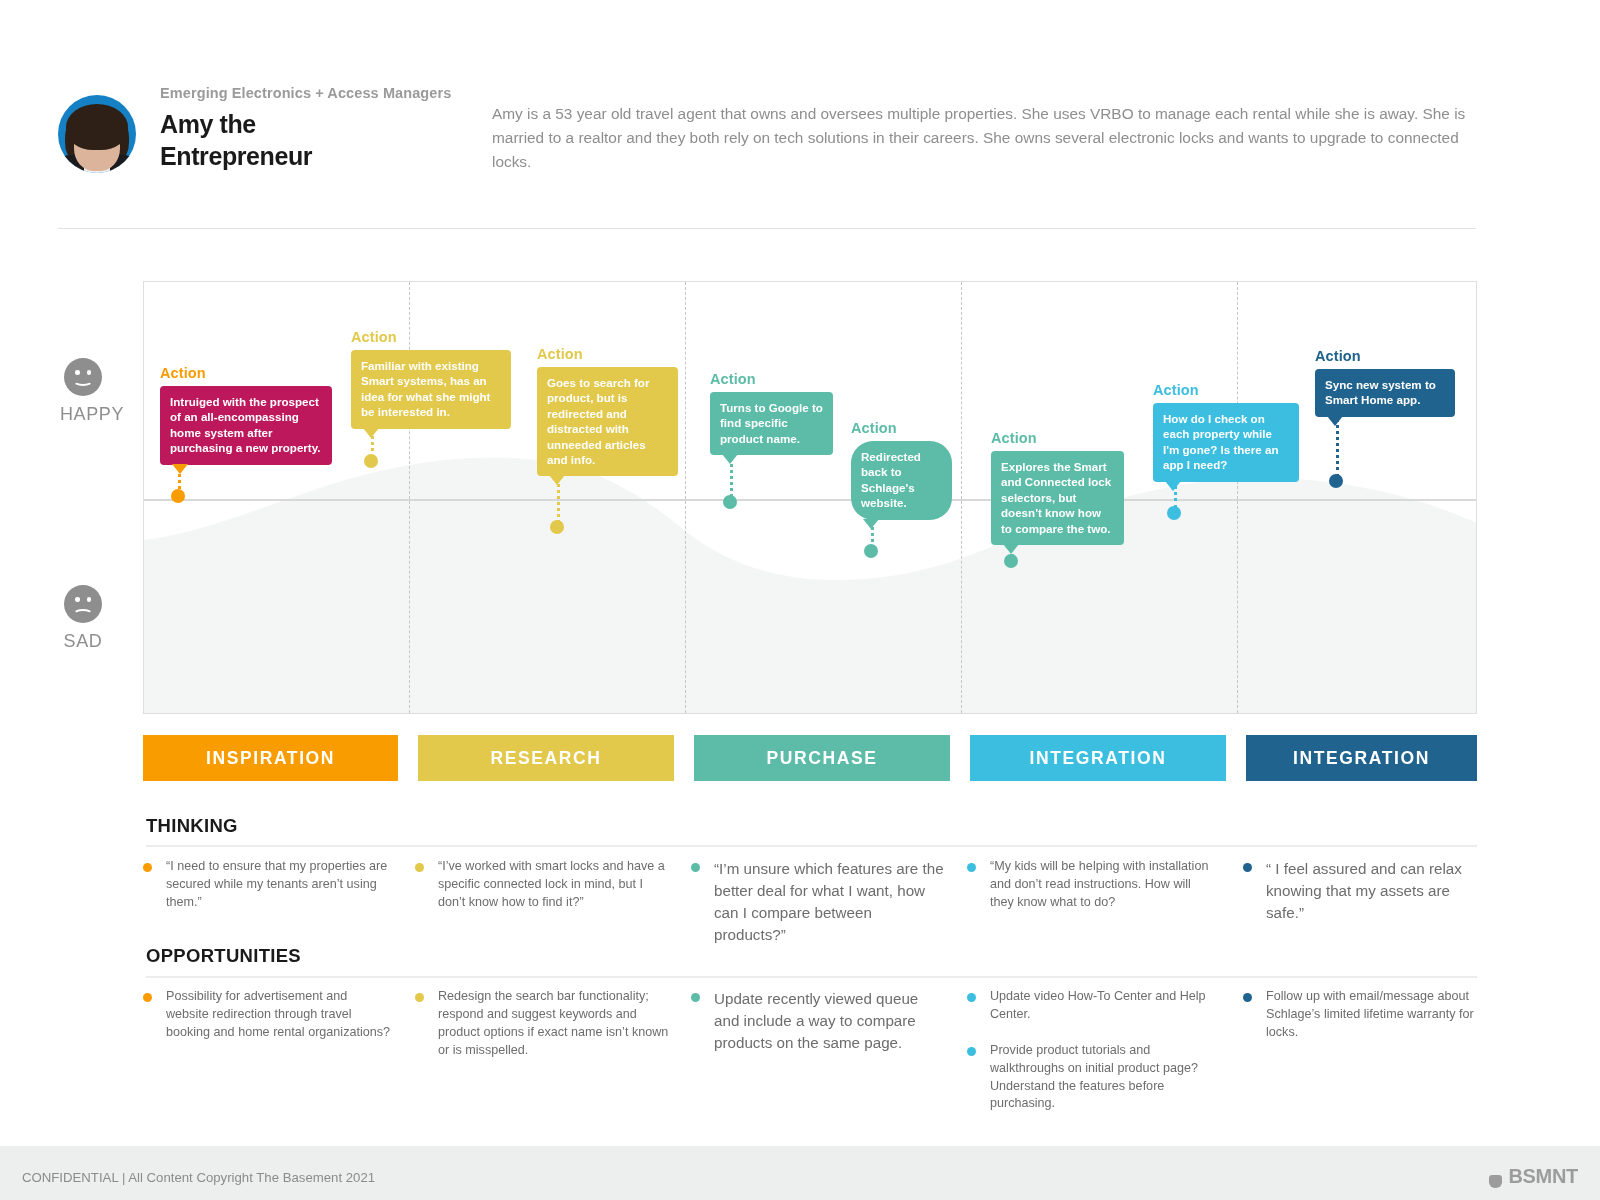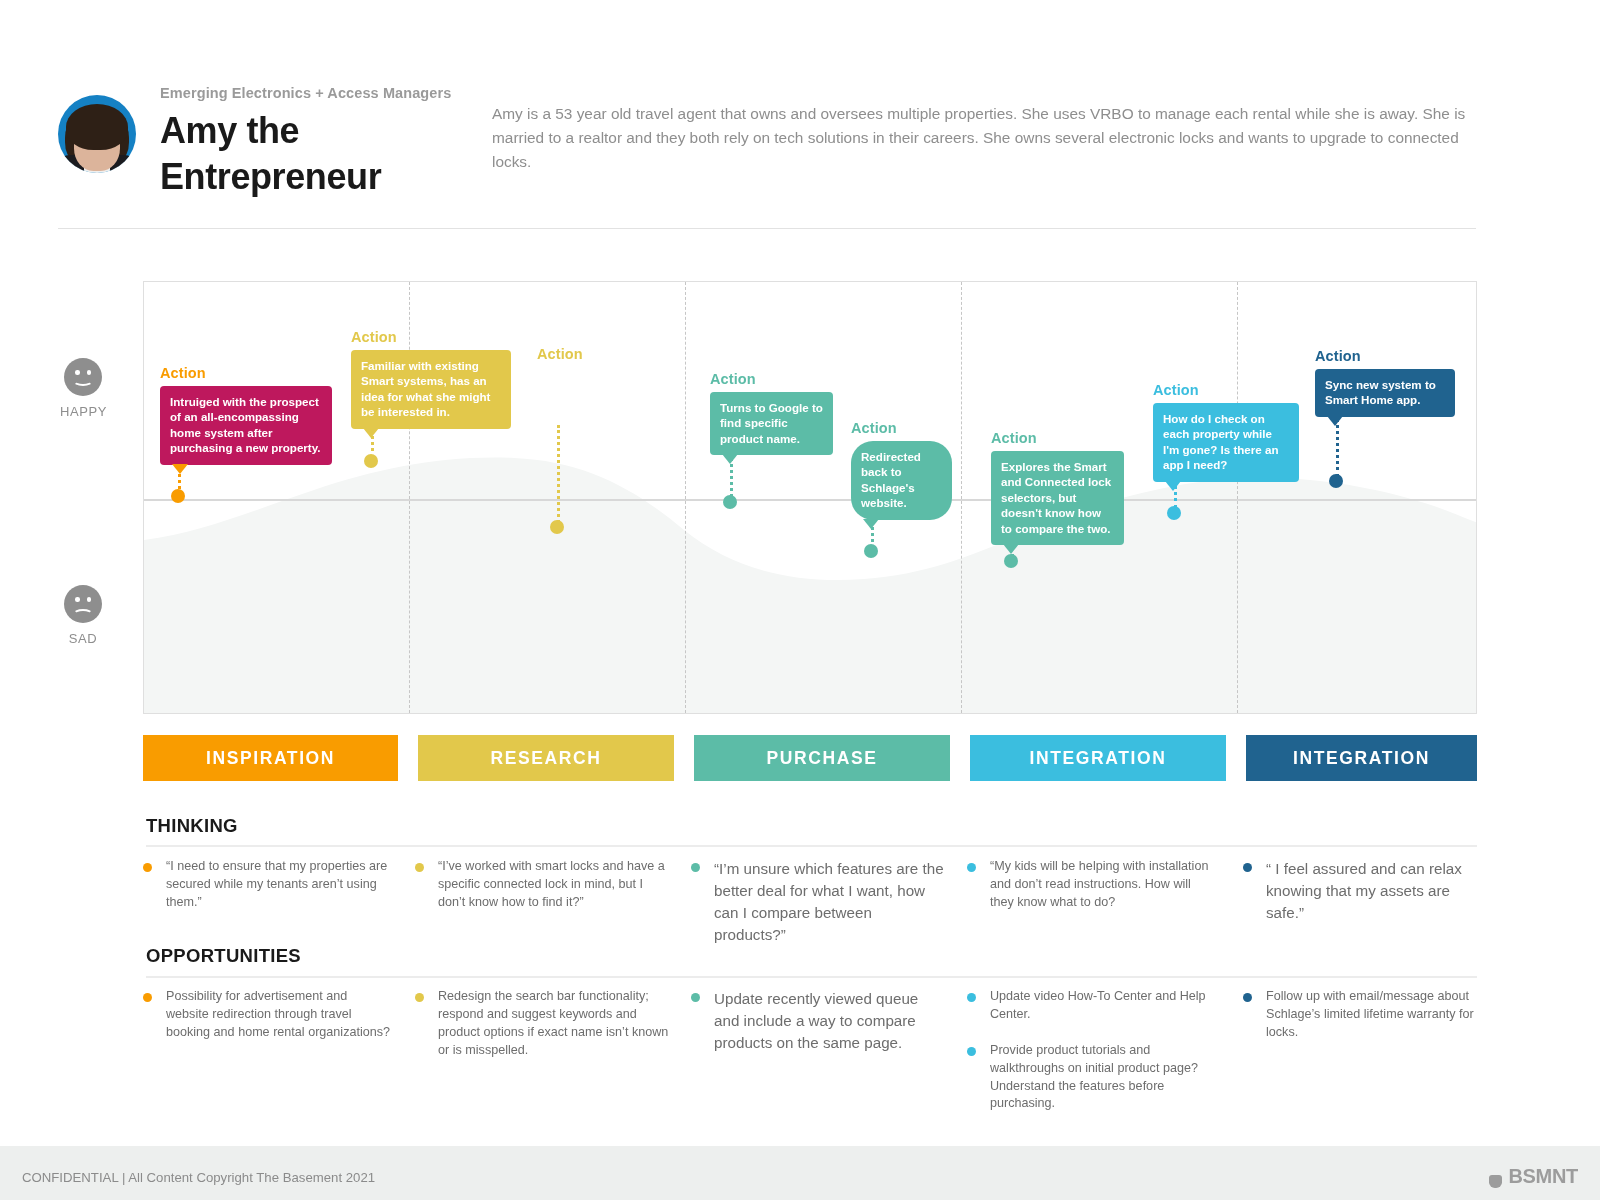--- a/index.html
+++ b/index.html
@@ -56,21 +56,21 @@
   }
   .avatar .shoulderL { position:absolute; left: 2px; bottom:-2px; width:24px; height:20px; background:#1b1b1f; border-radius: 40% 10% 0 0;}
   .avatar .shoulderR { position:absolute; right: 2px; bottom:-2px; width:24px; height:20px; background:#1b1b1f; border-radius: 10% 40% 0 0;}
 
   .persona-kicker {
     position: absolute; left: 102px; top: 5px;
     font-size: 14.5px; font-weight: bold; color: #9a9a9a; letter-spacing: .1px;
   }
   .persona-name {
     position: absolute; left: 102px; top: 28px;
-    font-size: 36px; font-weight: bold; color: #1a1a1a;
+    font-size: 25px; font-weight: bold; color: #1a1a1a;
     line-height: 1.28; letter-spacing: -.4px;
   }
   .persona-desc {
     position: absolute; left: 434px; top: 22px; width: 1000px;
     font-size: 15.4px; color: #8e8e8e; line-height: 1.55;
   }
   .head-rule {
     position: absolute; left: 58px; top: 228px; width: 1418px; height: 1px;
     background: #e2e2e2;
   }
@@ -88,21 +88,21 @@
     border: 2.2px solid #fff; border-top-color: transparent;
     border-left-color: transparent; border-right-color: transparent;
     border-radius: 0 0 50% 50%;
   }
   .mood.happy .mouth { top: 18px; }
   .mood.sad .mouth {
     top: 24px; border: 2.2px solid #fff;
     border-bottom-color: transparent; border-left-color: transparent;
     border-right-color: transparent; border-radius: 50% 50% 0 0;
   }
-  .mood .lbl { margin-top: 8px; font-size: 13px; color: #8e8e8e; letter-spacing: .6px; }
+  .mood .lbl { margin-top: 8px; font-size: 18px; color: #8e8e8e; letter-spacing: .6px; }
 
   
   .chart-frame {
     position: absolute; left: 143px; top: 281px;
     width: 1334px; height: 433px;
     border: 1px solid #dfdfdf; background: #fff;
   }
   .chart-inner { position: absolute; inset: 0; overflow: hidden; }
   .vdiv {
     position: absolute; top: 0; bottom: 0; width: 0;
@@ -273,20 +273,23 @@
 
   <div class="action" style="left:351px; top:329px; width:160px;">
     <div class="akicker" style="color:#E2C84B;">Action</div>
     <div class="abubble" style="background:#E2C84B; color:#E2C84B;">
       <span style="color:#fff;">Familiar with existing Smart systems, has an idea for what she might be interested in.</span>
     </div>
   </div>
 
   <div class="action" style="left:537px; top:346px; width:141px;">
     <div class="akicker" style="color:#E2C84B;">Action</div>
+    <div class="abubble" style="background:#E2C84B; color:#E2C84B;">
+      <span style="color:#fff;">Goes to search for product, but is redirected and distracted with unneeded articles and info.</span>
+    </div>
   </div>
 
   <div class="action" style="left:710px; top:371px; width:123px;">
     <div class="akicker" style="color:#5CBCA7;">Action</div>
     <div class="abubble" style="background:#5CBCA7; color:#5CBCA7;">
       <span style="color:#fff;">Turns to Google to find specific product name.</span>
     </div>
   </div>
 
   <div class="action" style="left:851px; top:420px; width:101px;">

